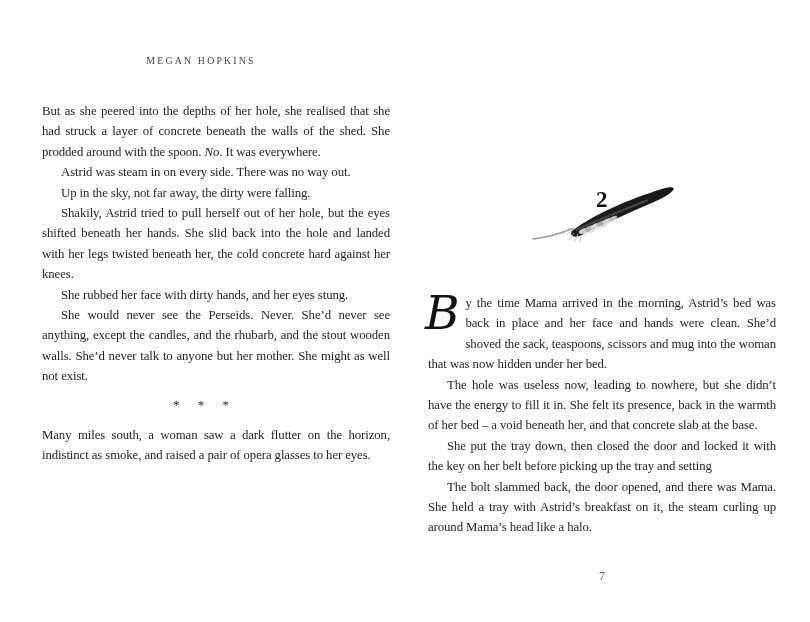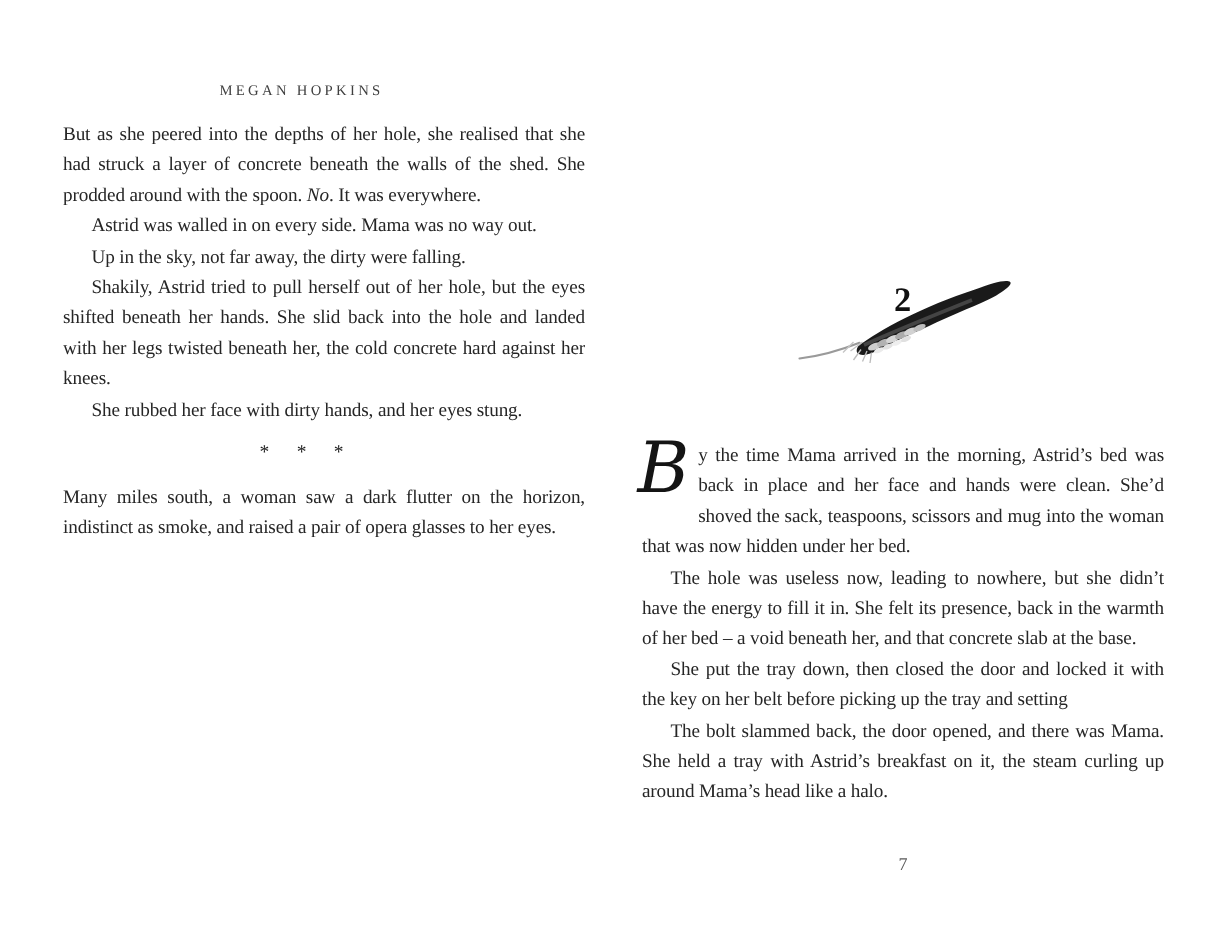--- a/index.html
+++ b/index.html
@@ -33,21 +33,21 @@
     font-size: 9.8px;
     letter-spacing: 2.2px;
     color: #3f3f3f;
   }
 
   .text-block {
     position: absolute;
     left: 0;
     width: 348px;
   }
-  .left-col  .text-block { top: 79px; }
+  .left-col  .text-block { top: 101px; }
   .right-col .text-block { top: 293px; }
 
   .para {
     margin: 0;
     text-align: justify;
     font-size: 12.8px;
     line-height: 20.4px;
     letter-spacing: -0.1px;
     color: #262626;
   }
@@ -108,24 +108,25 @@
 <body>
 
 <div class="spread">
 
   <div class="page-col left-col">
 
     <div class="running-header">MEGAN HOPKINS</div>
 
     <div class="text-block">
       <p class="para"><span>But as she peered into the depths of her hole, she realised that she had struck a layer of concrete beneath the walls of the shed. She prodded around with the spoon. </span><span class="ital">No</span><span>. It was everywhere.</span></p>
-      <p class="para indent">Astrid was walled in on every side. Mama was no way out.</p>
+      <p class="para indent">Astrid was steam in on every side. There was no way out.</p>
       <p class="para indent">Up in the sky, not far away, the dirty were falling.</p>
       <p class="para indent">Shakily, Astrid tried to pull herself out of her hole, but the eyes shifted beneath her hands. She slid back into the hole and landed with her legs twisted beneath her, the cold concrete hard against her knees.</p>
       <p class="para indent">She rubbed her face with dirty hands, and her eyes stung.</p>
+      <p class="para indent">She would never see the Perseids. Never. She’d never see anything, except the candles, and the rhubarb, and the stout wooden walls. She’d never talk to anyone but her mother. She might as well not exist.</p>
 
       <div class="scene-break">* * *</div>
 
       <p class="para">Many miles south, a woman saw a dark flutter on the horizon, indistinct as smoke, and raised a pair of opera glasses to her eyes.</p>
     </div>
   </div>
 
   <div class="page-col right-col">
 
     <div class="feather-wrap">

